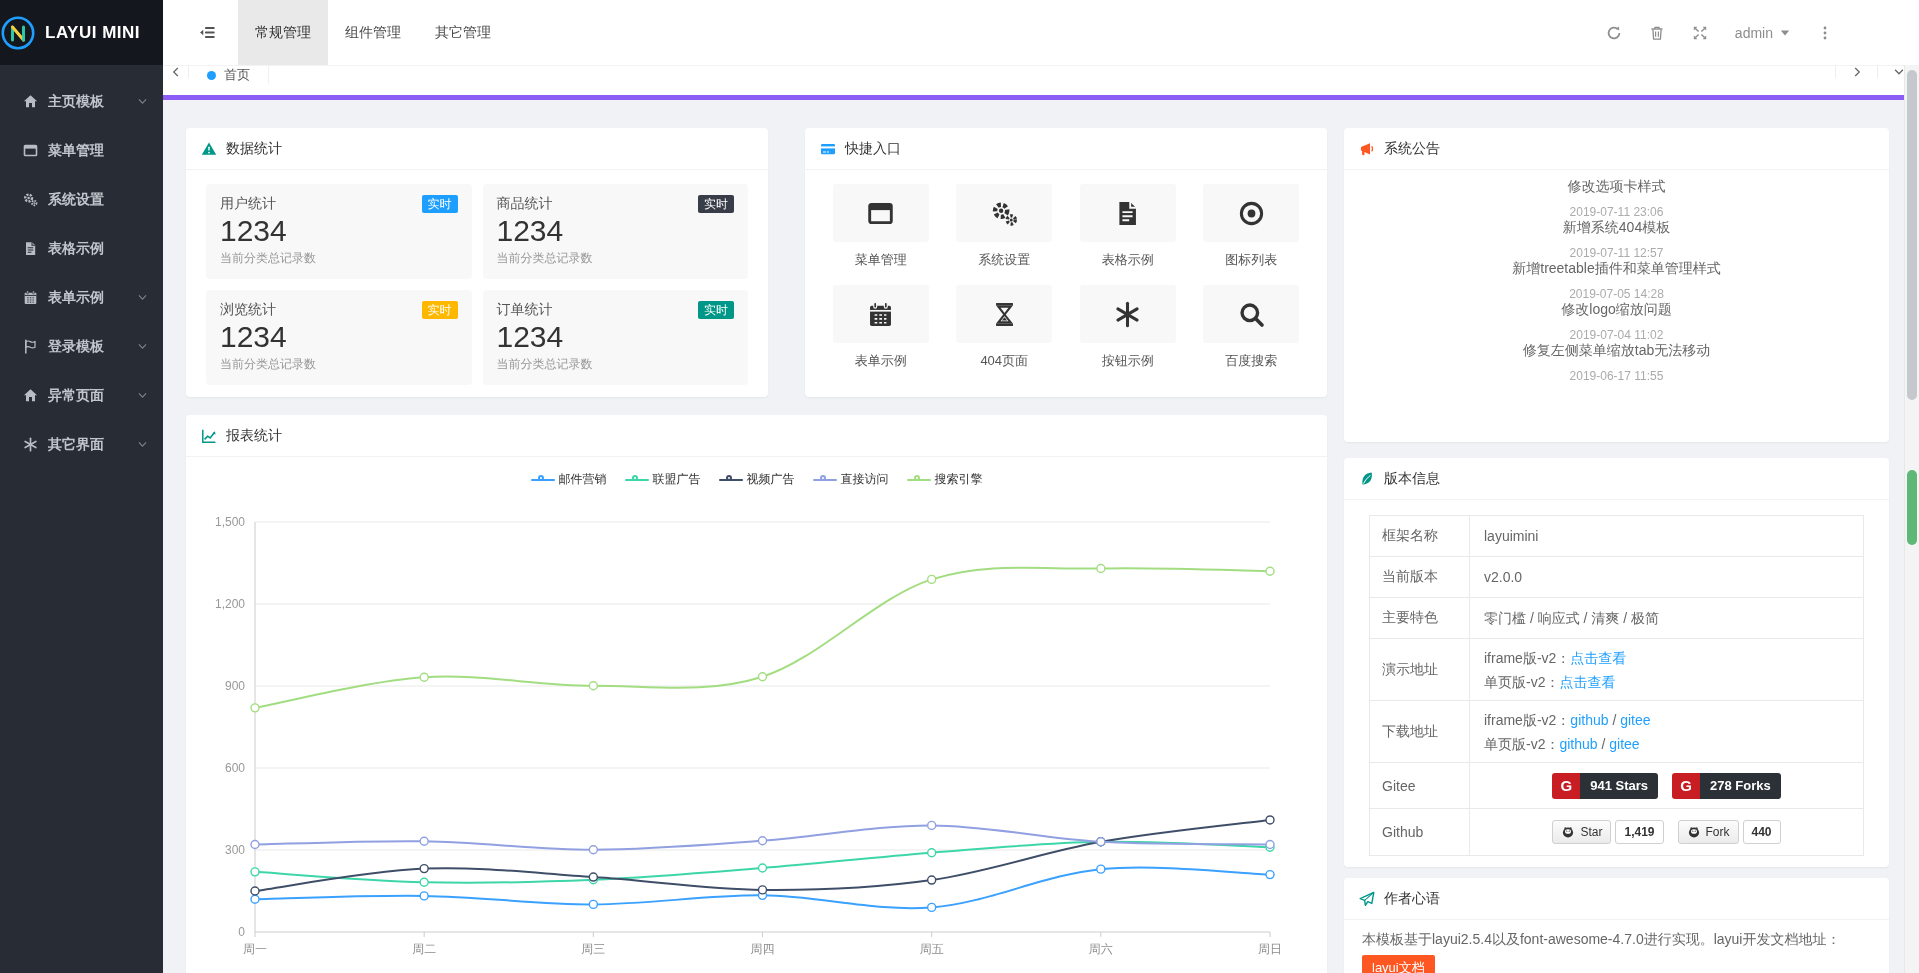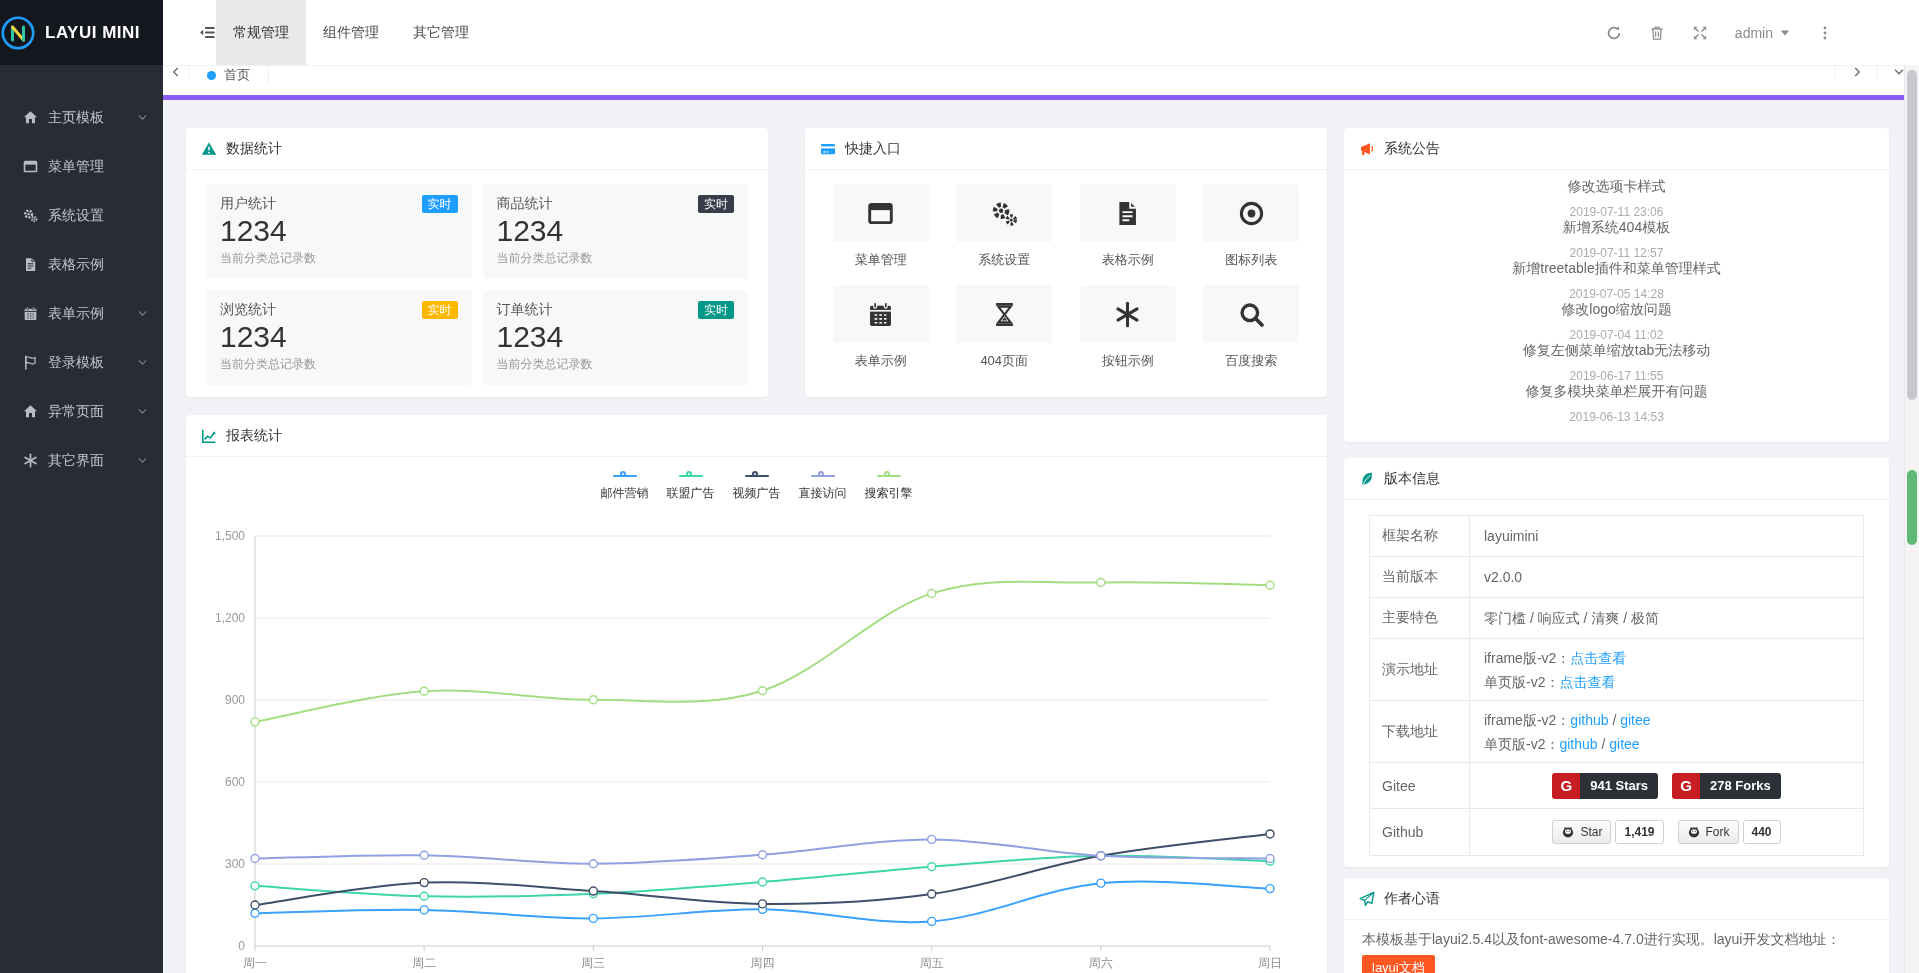--- a/index.html
+++ b/index.html
@@ -5,34 +5,34 @@
   * { margin:0; padding:0; box-sizing:border-box; }
   html,body { width:1919px; height:973px; overflow:hidden; }
   body { font-family:"Liberation Sans","DejaVu Sans",sans-serif; background:#F0F2F5; color:#333; }
   svg { display:block; }
   .app { position:relative; width:1919px; height:973px; overflow:hidden; }
 
   
   .sidebar { position:absolute; left:0; top:0; width:163px; height:973px; background:#272C35; z-index:5; }
   .logo { height:65px; background:#14171D; display:flex; align-items:center; padding-left:0; cursor:pointer; }
   .logo-title { color:#fff; font-size:17px; font-weight:bold; letter-spacing:.5px; margin-left:9px; }
-  .menu { list-style:none; padding-top:28px; }
+  .menu { list-style:none; padding-top:12px;font-weight:bold; }
   .menu-item { position:relative; height:49px; display:flex; align-items:center; padding-left:21px; color:#C2C6CC; font-size:14px; cursor:pointer; --icon-bg:#272C35; }
   .mi-icon { width:18px; height:16px; display:inline-flex; align-items:center; justify-content:center; color:#B8BDC4; }
   .mi-icon svg { width:15px; height:15px; }
   .mi-label { margin-left:9px; }
   .mi-chevron { position:absolute; right:15px; top:19px; color:#7C828C; }
   .mi-chevron svg { width:11px; height:11px; }
 
   
   .main { position:absolute; left:163px; top:0; right:0; height:973px; }
   .header { height:65px; background:#fff; display:flex; align-items:center; position:relative; }
   .fold-btn { margin-left:36px; color:#545454; cursor:pointer; display:flex; }
   .fold-btn svg { width:17px; height:17px; }
-  .modules { display:flex; height:65px; }
+  .modules { display:flex; height:65px; margin-left:22px; }
   .module { height:65px; line-height:65px; padding:0 17px; font-size:14px; color:#4a4a4a; cursor:pointer; }
   .module[data-active="true"] { background:#E9E9E9; color:#333; }
   .header-right { position:absolute; right:86px; top:0; height:65px; display:flex; align-items:center; gap:27px; color:#8C8C8C; }
   .hicon { cursor:pointer; display:flex; color:#8C8C8C; }
   .hicon svg { width:16px; height:16px; }
   .userbox { display:flex; align-items:center; gap:7px; cursor:pointer; font-size:14px; color:#8d8d8d; }
   .userbox svg { width:10px; height:8px; }
 
   
   .tabbar { height:35px; background:#fff; border-bottom:5px solid #8b5cf6; border-top:1px solid #F2F2F2; display:flex; align-items:flex-start; }
@@ -67,21 +67,21 @@
   .stat-desc { font-size:12px; color:#979797; margin-top:2px; }
 
   .quick-body { padding:14px 14px 0; display:grid; grid-template-columns:repeat(4,1fr); row-gap:16px; }
   .quick-item { text-align:center; cursor:pointer; }
   .quick-box { width:96px; height:58px; margin:0 auto; background:#F8F8F8; border-radius:3px; display:flex; align-items:center; justify-content:center; color:#333; --icon-bg:#F8F8F8; }
   .quick-box svg { width:27px; height:27px; }
   .quick-label { font-size:13px; color:#555; margin-top:9px; }
 
   .card-report { margin-top:0; height:620px; overflow:hidden; }
   .chart-legend { display:flex; justify-content:center; gap:18px; margin-top:14px; }
-  .legend-item { display:flex; align-items:center; gap:4px; cursor:pointer;flex-direction:column; }
+  .legend-item { display:flex; align-items:center; gap:4px; cursor:pointer; }
   .lg-marker { position:relative; width:24px; height:10px; }
   .lg-line { position:absolute; left:0; right:0; top:4px; height:2px; border-radius:1px; }
   .lg-dot { position:absolute; left:7px; top:0; width:6px; height:6px; border:2px solid; border-radius:50%; background:#fff; }
   .lg-label { font-size:12px; color:#333; }
   #report-chart { margin:6px auto 0; font-family:inherit; }
 
   .card-notice { height:314px; margin-bottom:16px; }
   .notice-body { padding:8px 20px 0; }
   .notice-row { height:41px; display:flex; align-items:center; justify-content:space-between;flex-direction:column; }
   .notice-text { font-size:14px; color:#666; }
@@ -658,24 +658,20 @@
                 <span class="notice-date">2019-07-05 14:28</span>
               </div>
               <div class="notice-row">
                 <span class="notice-text">修改logo缩放问题</span>
                 <span class="notice-date">2019-07-04 11:02</span>
               </div>
               <div class="notice-row">
                 <span class="notice-text">修复左侧菜单缩放tab无法移动</span>
                 <span class="notice-date">2019-06-17 11:55</span>
               </div>
-              <div class="notice-row">
-                <span class="notice-text">修复多模块菜单栏展开有问题</span>
-                <span class="notice-date">2019-06-13 14:53</span>
-              </div>
             </div>
         </section>
 
         <section class="card card-version">
           <div class="card-header">
             <span class="ch-icon" style="color:#009688">
               <svg viewBox="0 0 16 16">
                   <path d="M12.8 1.6 C6 2.2 2.8 6 3.4 13.6 C10.4 13.4 13.6 9.2 12.8 1.6 Z" fill="currentColor"></path>
                   <path d="M4.6 12.6 C6.4 8.8 8.8 6.4 11.4 4.4" fill="none" stroke="#fff" stroke-width="1"></path>
                 </svg>

